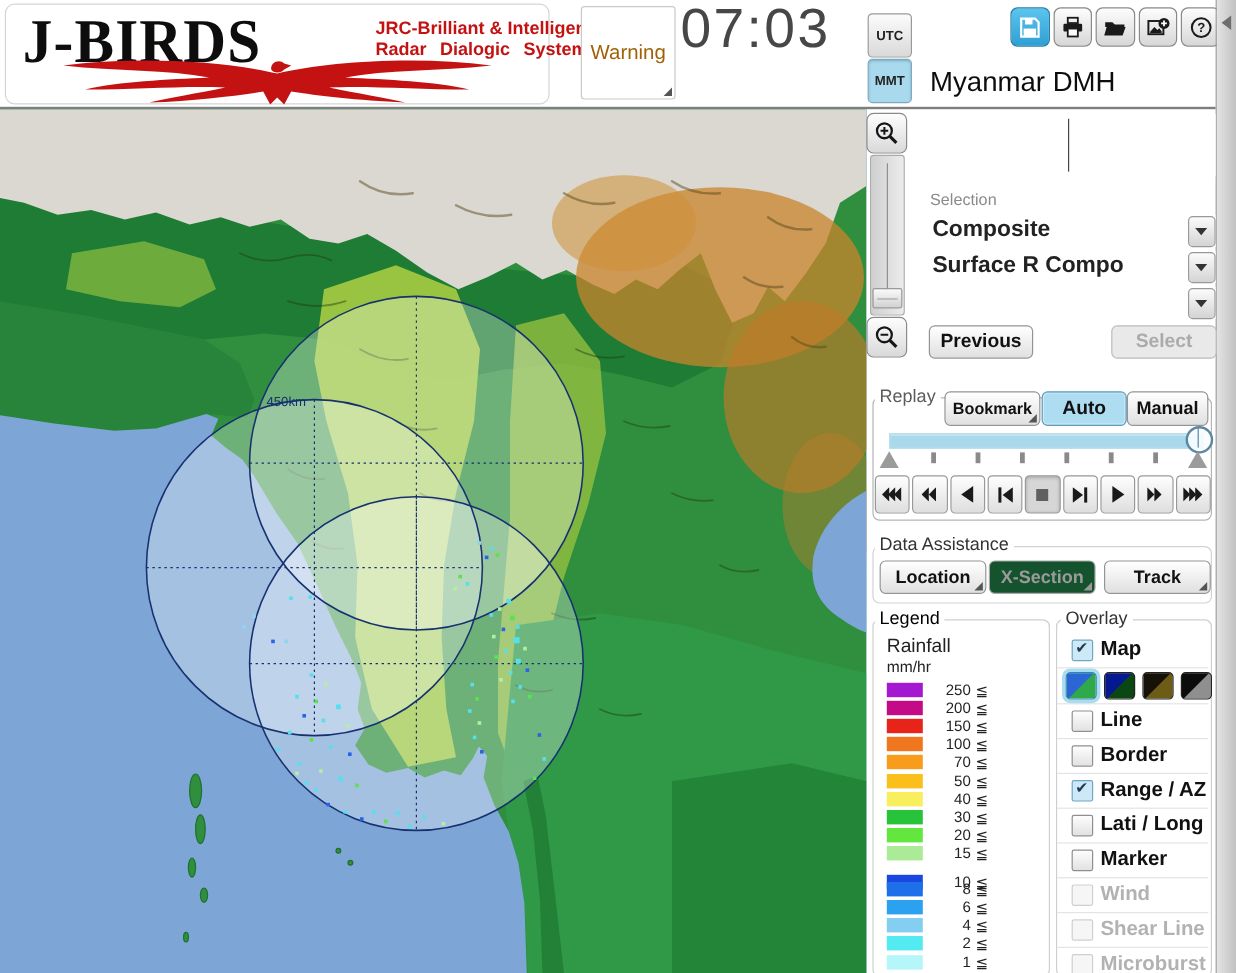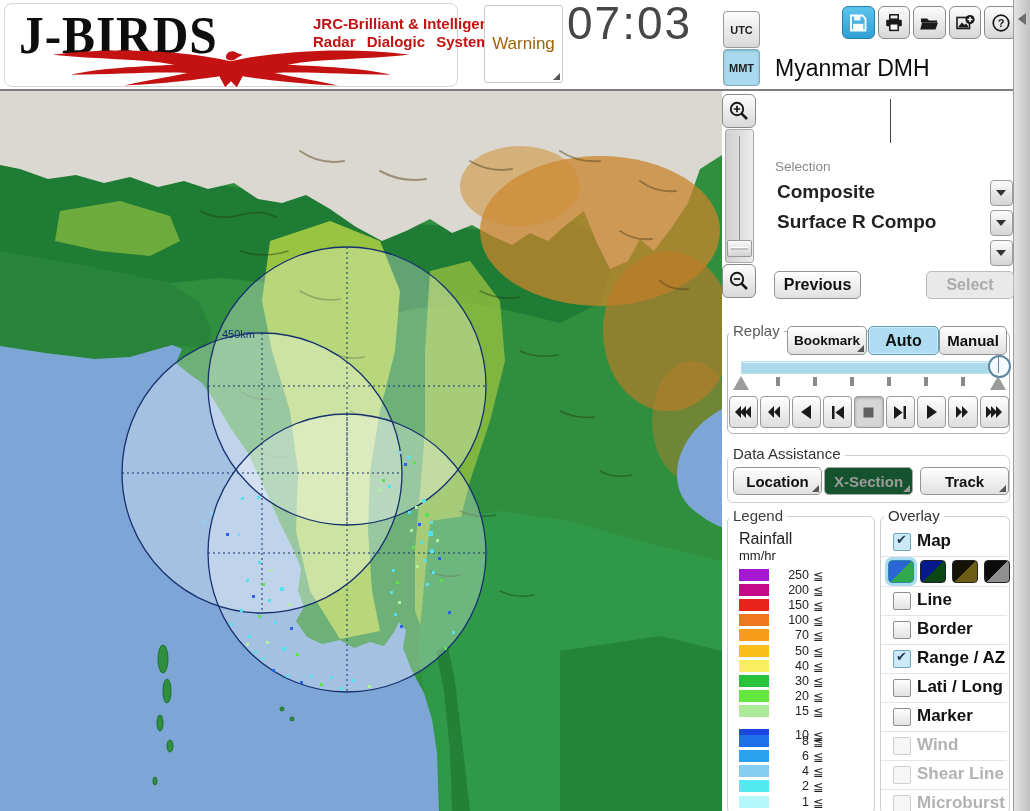--- a/index.html
+++ b/index.html
@@ -101,21 +101,21 @@
   
   #da-box{left:727px;top:455px;width:281px;height:46px;border-color:#d2d2d2;}
   #da-label{left:729px;top:445px;color:#333;}
   .da-btn{top:467px;height:26px;font-size:15px;}
   #loc-btn{left:733px;width:87px;}
   #xsec-btn{left:824px;width:87px;background:#14532d;border-color:#a8a8a8;color:#9b9b9b;}
   #track-btn{left:920px;width:87px;}
 
   
   #legend-box{left:727px;top:516px;width:146px;height:296px;border-color:#cfcfcf;}
-  #legend-label{left:729px;top:507px;color:#404040;}
+  #legend-label{left:729px;top:507px;color:#000000;}
   #legend-t1{left:739px;top:530px;font-size:16px;color:#222;}
   #legend-t2{left:739px;top:548px;font-size:13px;color:#222;}
   .leg-row{position:absolute;left:739px;width:110px;height:14px;}
   .leg-swatch{position:absolute;left:0;top:1px;width:30px;height:12px;}
   .leg-val{position:absolute;left:28px;top:0;width:42px;text-align:right;font-size:12.5px;color:#222;}
   .leg-suf{position:absolute;left:74px;top:0;font-size:12.5px;color:#222;}
 
   
   #overlay-box{left:880px;top:516px;width:128px;height:296px;border-color:#cfcfcf;}
   #overlay-label{left:884px;top:507px;color:#333;}

